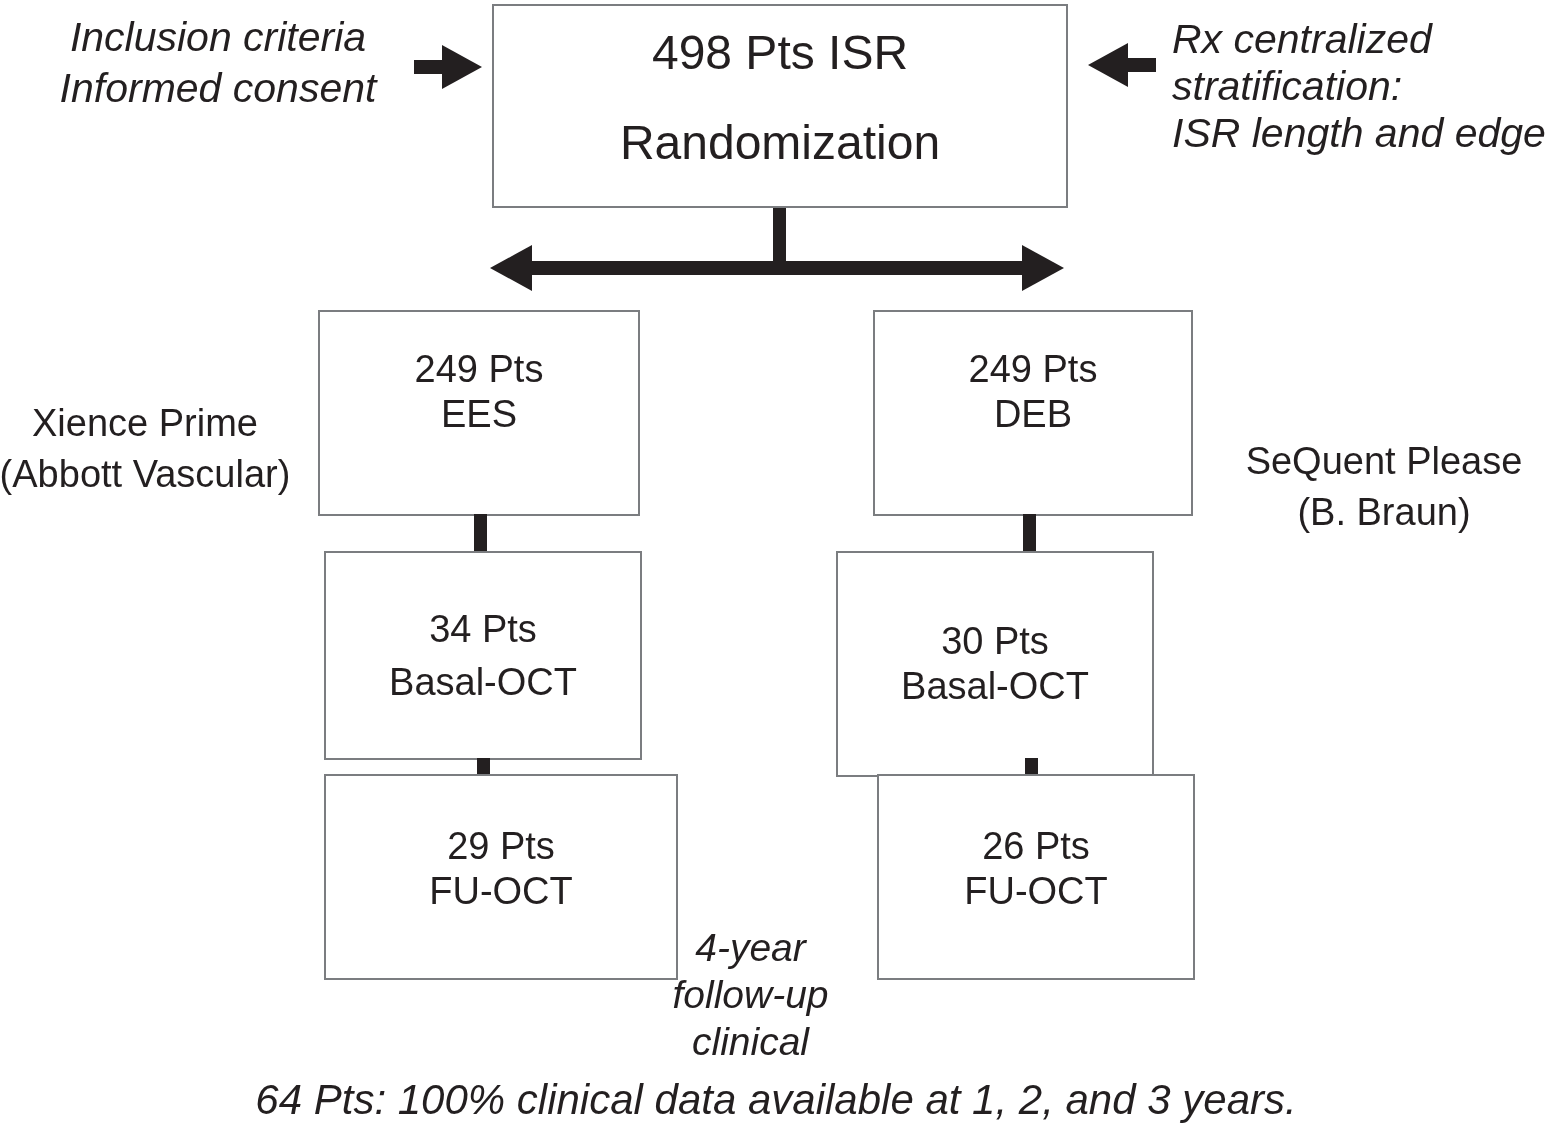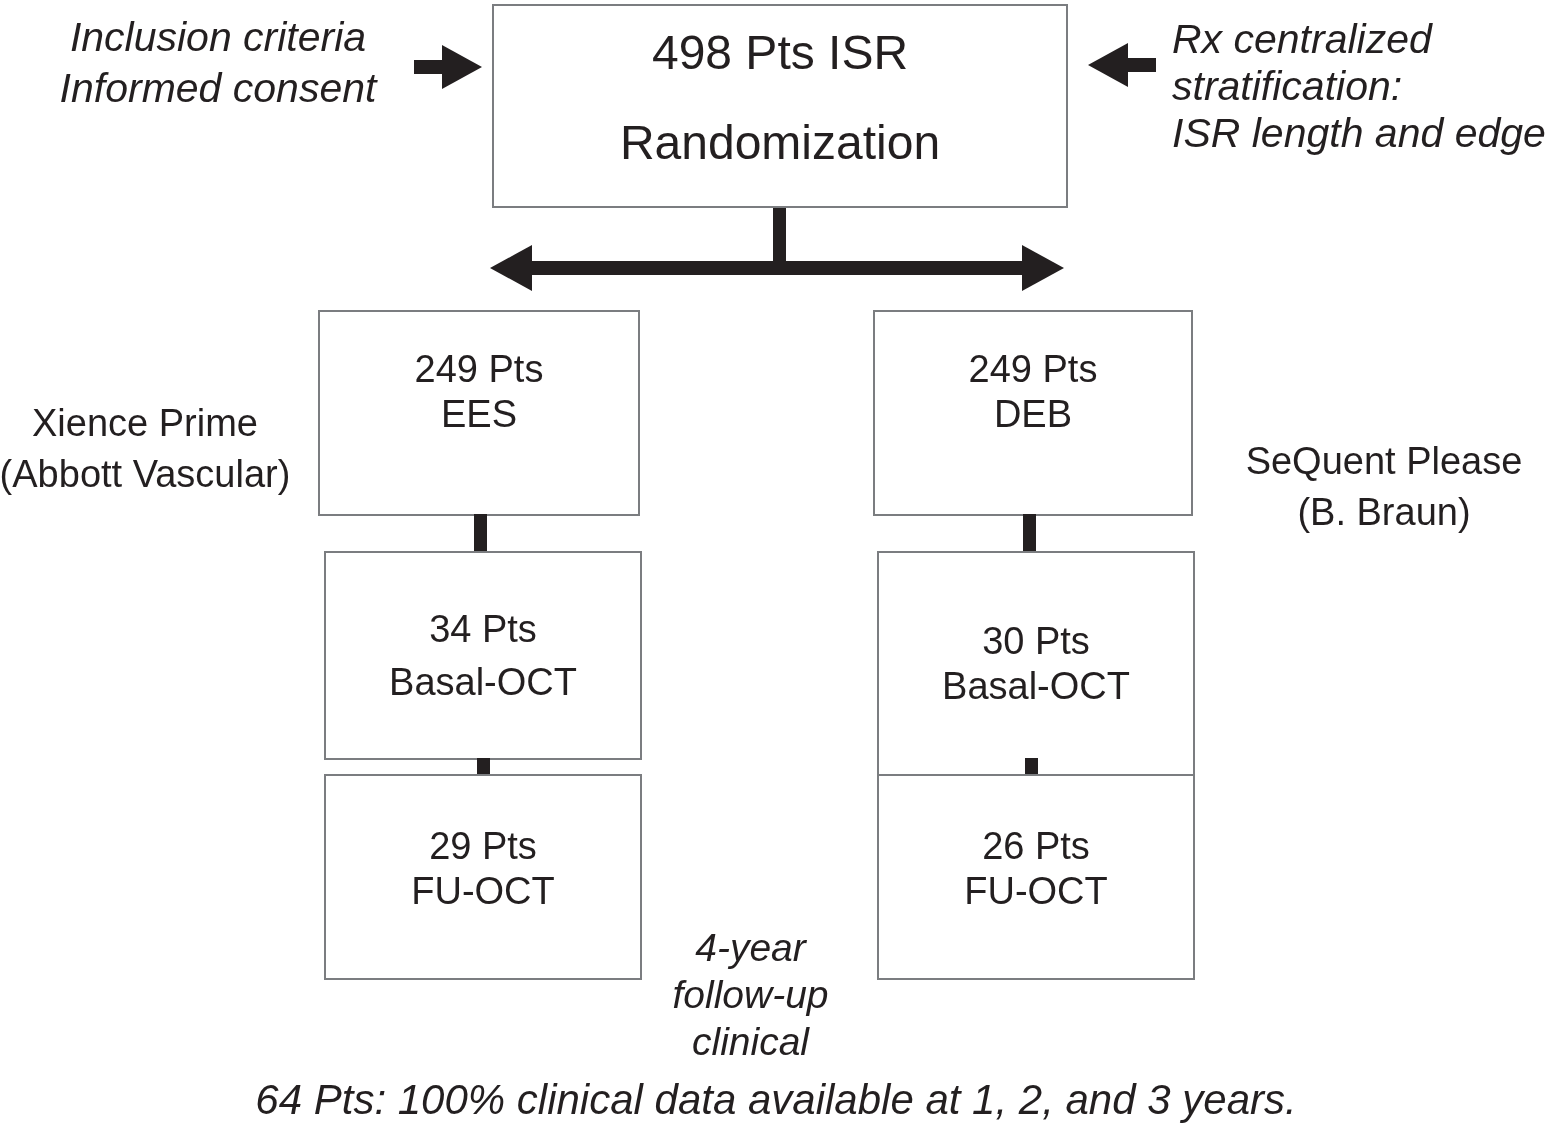--- a/index.html
+++ b/index.html
@@ -154,29 +154,29 @@
   </div>
 
   <div class="stem" style="left:474px;top:514px;width:13px;height:38px;"></div>
   <div class="stem" style="left:1023px;top:514px;width:13px;height:38px;"></div>
 
   <div class="fbox" style="left:324px;top:551px;width:318px;height:209px;gap:8px;">
     <div>34 Pts</div>
     <div>Basal-OCT</div>
   </div>
 
-  <div class="fbox" style="left:877px;top:551px;width:318px;height:226px;">
+  <div class="fbox" style="left:836px;top:551px;width:318px;height:226px;">
     <div>30 Pts</div>
     <div>Basal-OCT</div>
   </div>
 
   <div class="stem" style="left:477px;top:758px;width:13px;height:18px;"></div>
   <div class="stem" style="left:1025px;top:758px;width:13px;height:18px;"></div>
 
-  <div class="fbox up16" style="left:324px;top:774px;width:318px;height:206px;">
+  <div class="fbox up16" style="left:324px;top:774px;width:354px;height:206px;">
     <div>29 Pts</div>
     <div>FU-OCT</div>
   </div>
 
   <div class="fbox up16" style="left:877px;top:774px;width:318px;height:206px;">
     <div>26 Pts</div>
     <div>FU-OCT</div>
   </div>
 
   <div class="note" style="left:648px;top:924px;width:205px;">

